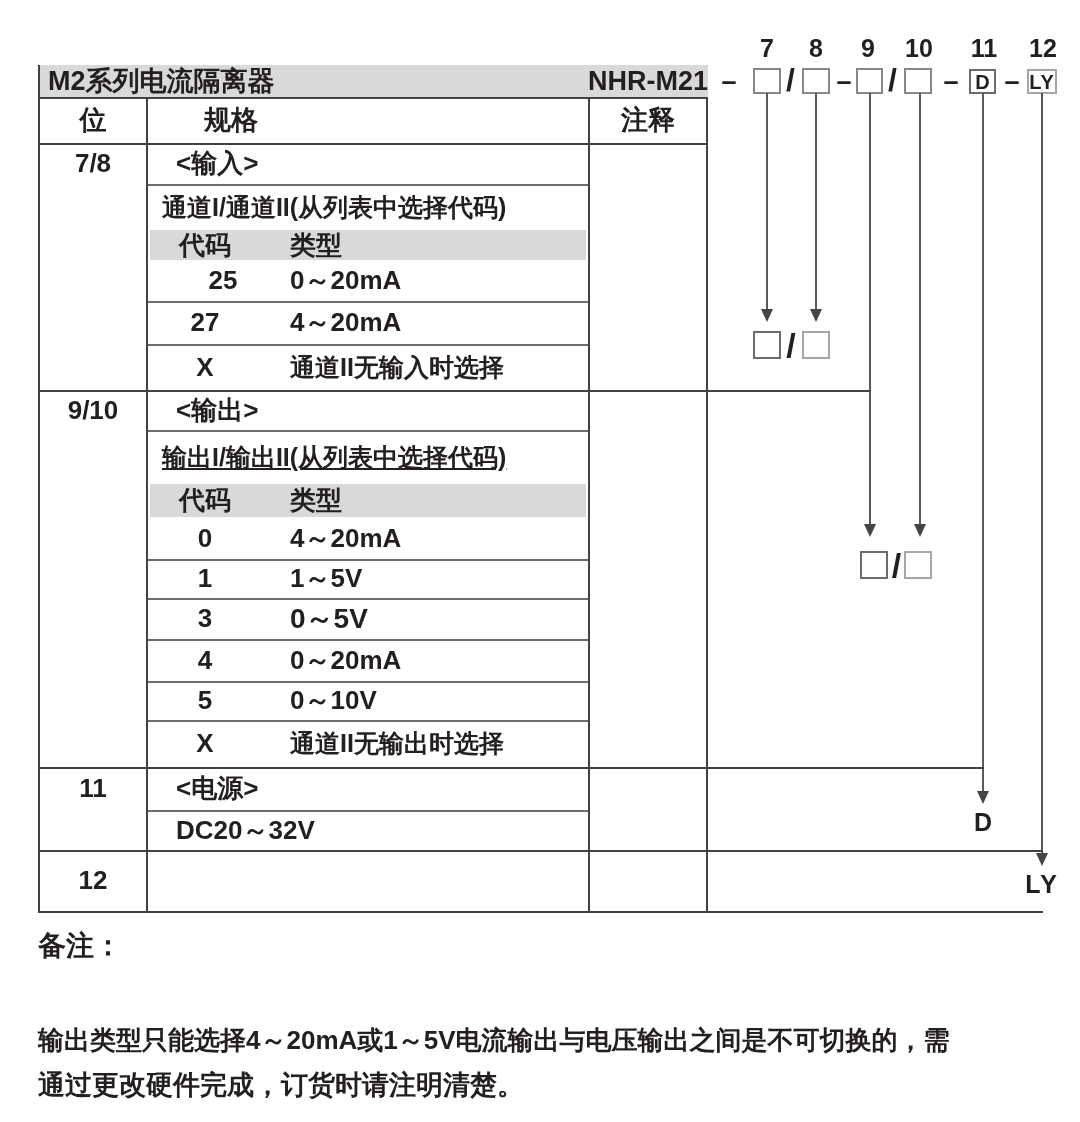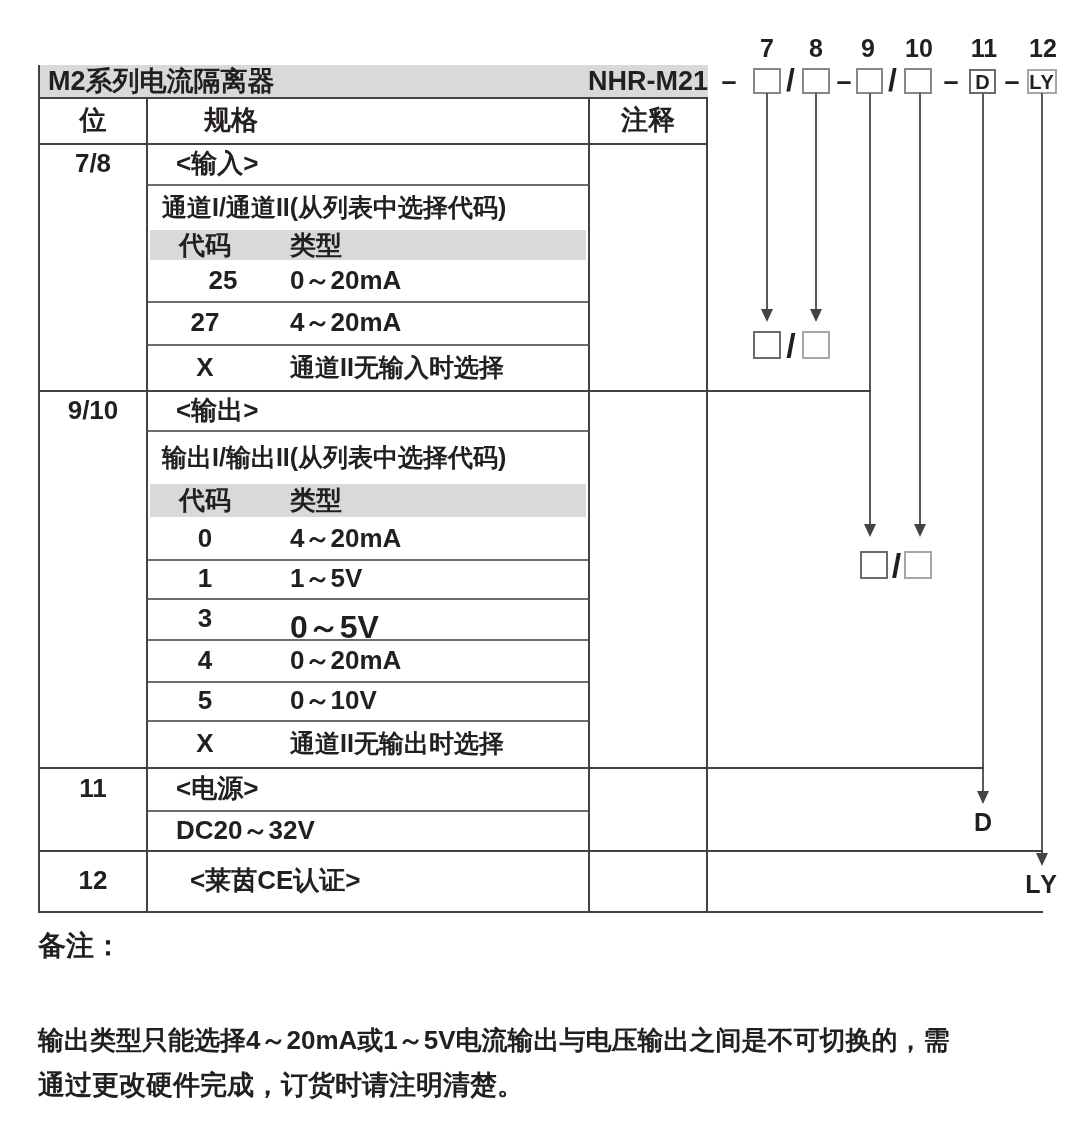--- a/index.html
+++ b/index.html
@@ -120,53 +120,52 @@
     <div class="txt w600 ctr" style="left:148px;top:301px;width:114px;height:43px;line-height:43px;font-size:26px;">27</div>
     <div class="txt w600" style="left:290px;top:301px;height:43px;line-height:43px;font-size:26px;">4～20mA</div>
   </div>
   <div>
     <div class="txt w600 ctr" style="left:148px;top:344px;width:114px;height:46px;line-height:46px;font-size:26px;">X</div>
     <div class="txt w600" style="left:290px;top:344px;height:46px;line-height:46px;font-size:25px;">通道II无输入时选择</div>
   </div>
 
   <div class="txt w700 ctr" style="left:40px;top:390px;width:106px;height:41px;line-height:41px;font-size:26px;">9/10</div>
   <div class="txt w700" style="left:176px;top:390px;height:41px;line-height:41px;font-size:26px;">&lt;输出&gt;</div>
-  <div class="txt w600" style="left:162px;top:430px;height:54px;line-height:54px;font-size:25px;">输出I/输出II(从列表中选择代码)</div>
+  <div class="txt w600" style="left:162px;top:430px;height:54px;line-height:54px;font-size:25px;text-decoration:underline;">输出I/输出II(从列表中选择代码)</div>
   <div class="txt w700 ctr" style="left:148px;top:484px;width:114px;height:33px;line-height:33px;font-size:26px;">代码</div>
   <div class="txt w700" style="left:290px;top:484px;height:33px;line-height:33px;font-size:26px;">类型</div>
 
   <div>
     <div class="txt w600 ctr" style="left:148px;top:517px;width:114px;height:42px;line-height:42px;font-size:26px;">0</div>
     <div class="txt w600" style="left:290px;top:517px;height:42px;line-height:42px;font-size:26px;">4～20mA</div>
   </div>
   <div>
     <div class="txt w600 ctr" style="left:148px;top:559px;width:114px;height:39px;line-height:39px;font-size:26px;">1</div>
     <div class="txt w600" style="left:290px;top:559px;height:39px;line-height:39px;font-size:26px;">1～5V</div>
   </div>
   <div>
     <div class="txt w600 ctr" style="left:148px;top:598px;width:114px;height:41px;line-height:41px;font-size:26px;">3</div>
-    <div class="txt w600" style="left:290px;top:598px;height:41px;line-height:41px;font-size:32px;margin-top:9px;">0～5V</div>
+    <div class="txt w600" style="left:290px;top:598px;height:41px;line-height:41px;font-size:28px;">0～5V</div>
   </div>
   <div>
     <div class="txt w600 ctr" style="left:148px;top:639px;width:114px;height:42px;line-height:42px;font-size:26px;">4</div>
     <div class="txt w600" style="left:290px;top:639px;height:42px;line-height:42px;font-size:26px;">0～20mA</div>
   </div>
   <div>
     <div class="txt w600 ctr" style="left:148px;top:681px;width:114px;height:39px;line-height:39px;font-size:26px;">5</div>
     <div class="txt w600" style="left:290px;top:681px;height:39px;line-height:39px;font-size:26px;">0～10V</div>
   </div>
   <div>
     <div class="txt w600 ctr" style="left:148px;top:720px;width:114px;height:47px;line-height:47px;font-size:26px;">X</div>
     <div class="txt w600" style="left:290px;top:720px;height:47px;line-height:47px;font-size:25px;">通道II无输出时选择</div>
   </div>
 
   <div class="txt w700 ctr" style="left:40px;top:767px;width:106px;height:43px;line-height:43px;font-size:26px;">11</div>
   <div class="txt w700" style="left:176px;top:767px;height:50px;line-height:43px;font-size:26px;">&lt;电源&gt;</div>
   <div class="txt w600" style="left:176px;top:810px;height:24px;line-height:40px;font-size:26px;">DC20～32V</div>
 
   <div class="txt w700 ctr" style="left:40px;top:850px;width:106px;height:61px;line-height:61px;font-size:26px;">12</div>
-  <div class="txt w700" style="left:190px;top:850px;height:61px;line-height:61px;font-size:26px;">&lt;莱茵CE认证&gt;</div>
 
   <div class="txt w700" style="left:38px;top:930px;height:32px;line-height:32px;font-size:28px;">备注：</div>
   <div class="txt w700" style="left:38px;top:1025px;height:30px;line-height:30px;font-size:26px;">输出类型只能选择4～20mA或1～5V电流输出与电压输出之间是不可切换的，需</div>
   <div class="txt w700" style="left:38px;top:1070px;height:30px;line-height:30px;font-size:27px;">通过更改硬件完成，订货时请注明清楚。</div>
 
 </div>
 
 </body></html>

